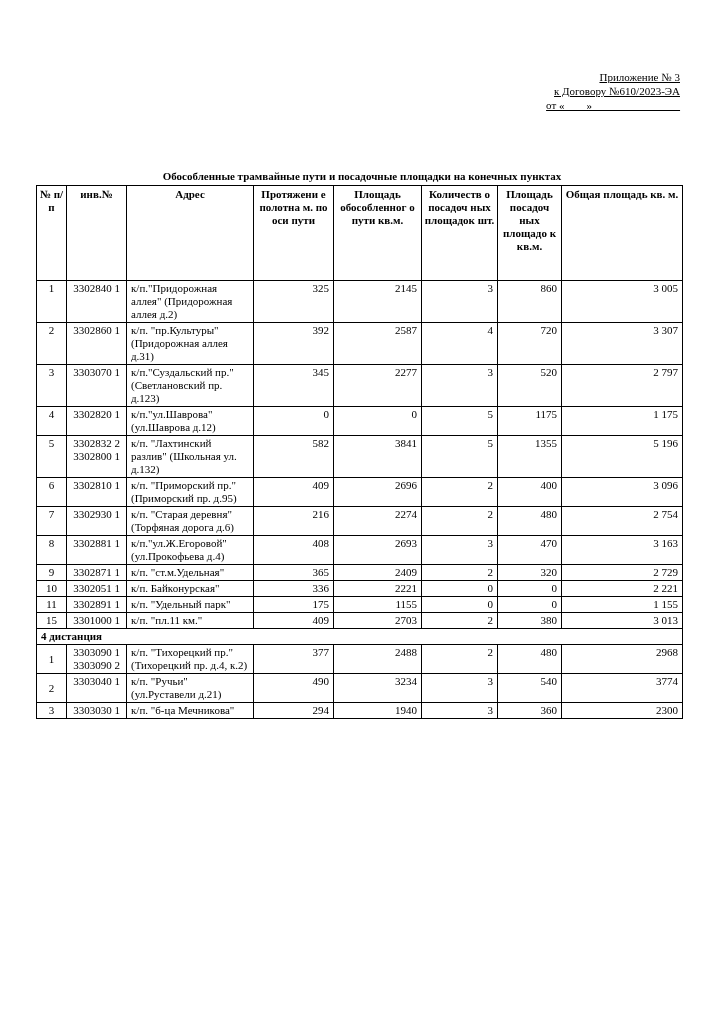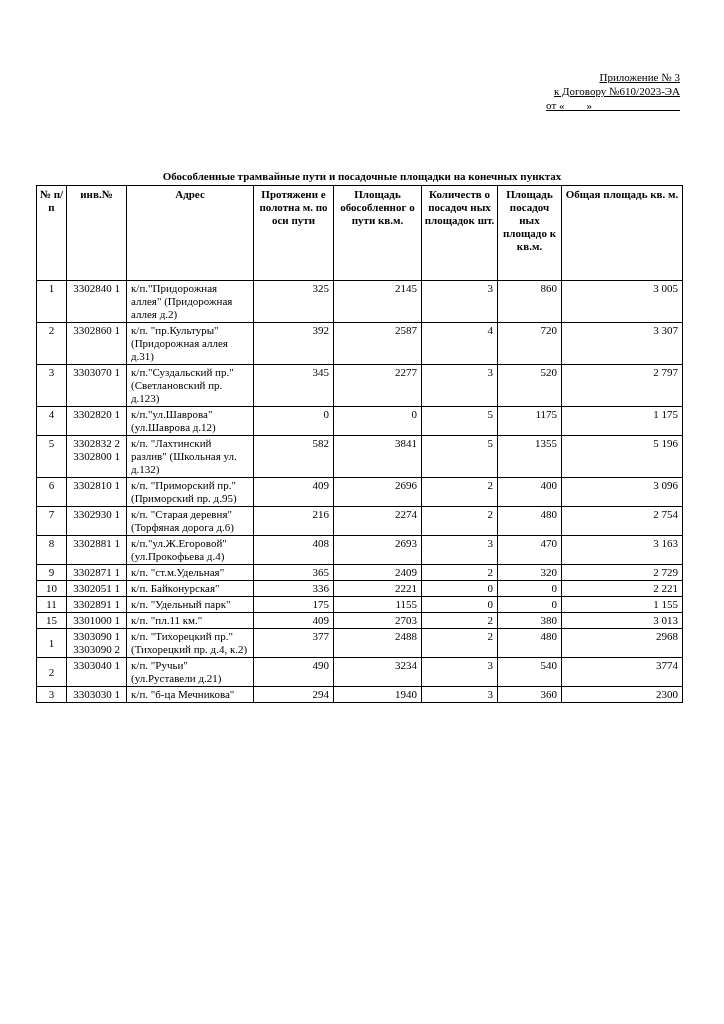--- a/index.html
+++ b/index.html
@@ -174,20 +174,23 @@
         <td class="c">15</td>
         <td class="c">3301000 1</td>
         <td class="addr">к/п. "пл.11 км."</td>
         <td class="r">409</td>
         <td class="r">2703</td>
         <td class="r">2</td>
         <td class="r">380</td>
         <td class="rt">3 013</td>
       </tr>
       <tr>
+        <td class="section" colspan="8">4 дистанция</td>
+      </tr>
+      <tr>
         <td class="c" style="vertical-align:middle">1</td>
         <td class="c">3303090 1 3303090 2</td>
         <td class="addr">к/п. "Тихорецкий пр." (Тихорецкий пр. д.4, к.2)</td>
         <td class="r">377</td>
         <td class="r">2488</td>
         <td class="r">2</td>
         <td class="r">480</td>
         <td class="r">2968</td>
       </tr>
       <tr>

